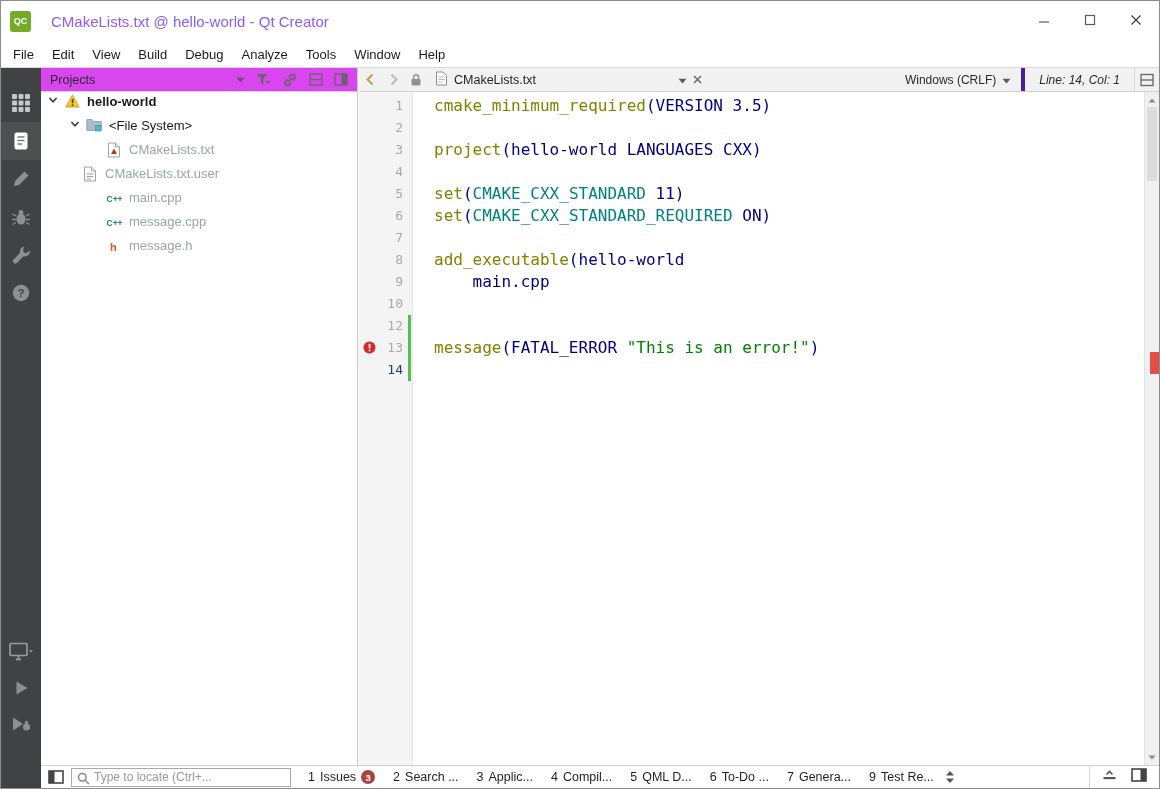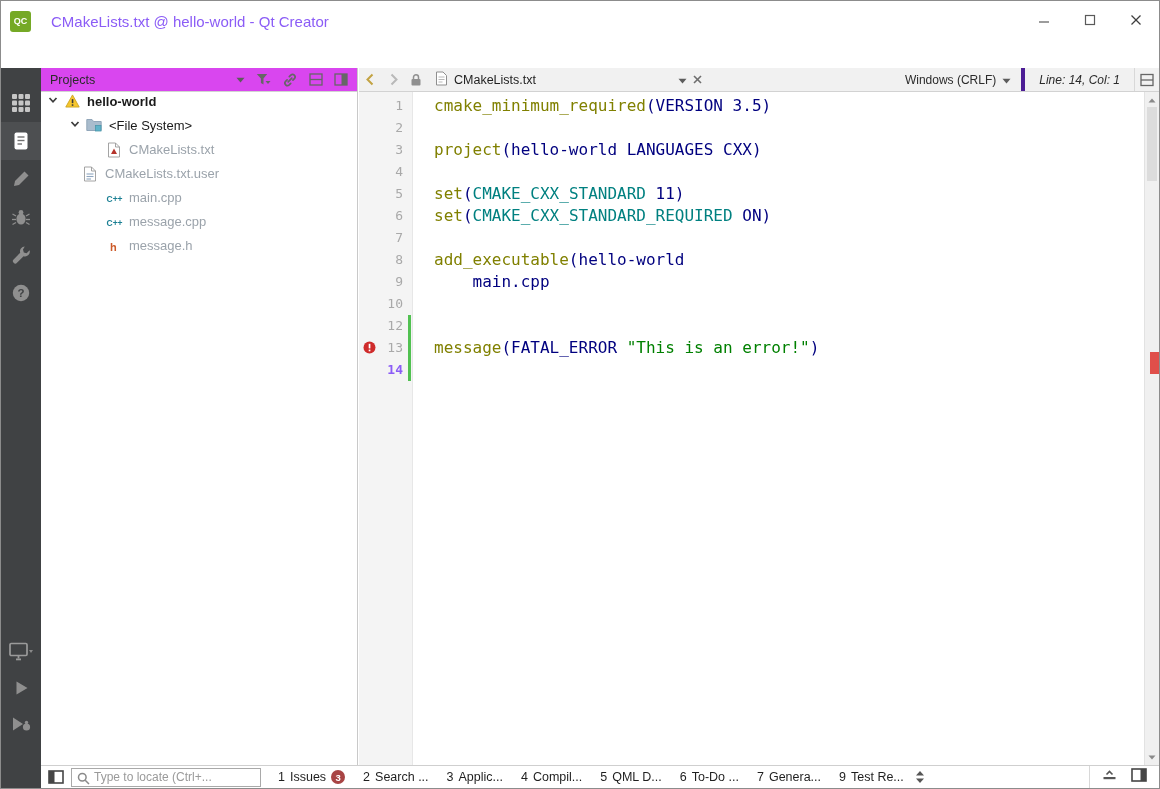--- a/index.html
+++ b/index.html
@@ -50,39 +50,39 @@
   .line-ending { display:flex; align-items:center; gap:6px; color:#2b2b2b; padding:0 10px; }
   .cursor-pos { border-left:4px solid #4c1d95; padding:0 14px; height:100%; display:flex; align-items:center;font-style:italic; }
   .split-ed { border-left:1px solid #d8d8d8; height:100%; display:flex; align-items:center; padding:0 5px; }
 
   .editor { position:absolute; top:24px; left:0; right:0; bottom:0; overflow:hidden; background:#fff; }
   .gutter-bg { position:absolute; left:0; top:0; bottom:0; width:54px; background:#f4f4f4; border-right:1px solid #e7e7e7; }
   .code-lines { position:absolute; left:0; top:0; right:15px; padding-top:3px; font-family:"DejaVu Sans Mono","Liberation Mono",monospace; font-size:16px; line-height:22px; }
   .code-row { display:flex; height:22px; }
   .gut { width:54px; flex:0 0 54px; position:relative; }
   .lnum { display:block; text-align:right; padding-right:10px; font-size:13px; line-height:22px; color:#a9a9a9; font-family:"DejaVu Sans Mono","Liberation Mono",monospace; }
-  .lnum.cur { color:#8b5cf6; font-weight:bold; }
+  .lnum.cur { color:#0c4a6e; font-weight:normal; }
   .err-mark { position:absolute; left:4px; top:4px; line-height:0; }
   .chg { position:absolute; right:2px; top:0; bottom:0; width:3px; background:#51c151; }
   .code { white-space:pre; padding-left:21px; }
   .tk-cmd { color:var(--c-cmd,#808000); }
   .tk-var { color:var(--c-var,#008080); }
   .tk-str { color:var(--c-str,#008000); }
   .tk-pl  { color:var(--c-plain,#00007f); }
 
   .scrollbar { position:absolute; right:0; top:0; bottom:0; width:15px; background:#f0f0f0; border-left:1px solid #e2e2e2; }
   .sb-arrow { position:absolute; left:0; right:0; height:14px; display:flex; align-items:center; justify-content:center; }
   .sb-up { top:1px; } .sb-down { bottom:1px; }
   .sb-thumb { position:absolute; left:2px; right:2px; top:15px; height:74px; background:#dcdcdc; }
   .err-annotation { position:absolute; right:0; width:9px; top:260px; height:22px; background:#e04f4a; }
 
   
   .status-bar { position:absolute; left:40px; right:0; bottom:0; height:23px; background:#fff; border-top:1px solid #cfcfcf; display:flex; align-items:center; }
   .sb-toggle { margin:0 7px; display:flex; align-items:center; }
-  .locator { position:relative; width:190px; height:19px; border:1px solid #a9a9a9; background:#fff; flex:0 0 auto; }
+  .locator { position:relative; width:220px; height:19px; border:1px solid #a9a9a9; background:#fff; flex:0 0 auto; }
   .locator input { position:absolute; inset:0; border:0; outline:none; padding-left:22px; font-size:12px; font-family:"Liberation Sans","DejaVu Sans",sans-serif; color:#333; background:transparent; }
   .locator input::placeholder { color:#9a9a9a; }
   .locator .mag { position:absolute; left:5px; top:3px; line-height:0; }
   .output-panes { display:flex; align-items:center; margin-left:8px; }
   .pane-btn { display:flex; align-items:center; padding:0 9px; font-size:12.5px; color:#1f1f1f; height:23px; white-space:nowrap; }
   .pane-key { margin-right:5px; }
   .pane-badge { margin-left:5px; background:#a84444; color:#fff; border-radius:8px; font-size:9.5px; min-width:14px; height:14px; display:flex; align-items:center; justify-content:center; font-weight:bold; padding:0 2px; }
   .pane-arrows { margin-left:2px; display:flex; align-items:center; }
   .status-right { margin-left:auto; display:flex; align-items:center; gap:14px; padding:0 12px; border-left:1px solid #d8d8d8; height:100%; }
 </style>
@@ -109,20 +109,31 @@
         <span><svg width="12" height="12">
               <g stroke="#3f3f3f" stroke-width="1.3">
                 <line x1="1.5" y1="1.5" x2="10.5" y2="10.5"></line>
                 <line x1="10.5" y1="1.5" x2="1.5" y2="10.5"></line>
               </g>
             </svg></span>
       </div>
     </div>
   </div>
 
+  <div class="menu-bar">
+      <div class="menu-item">File</div>
+      <div class="menu-item">Edit</div>
+      <div class="menu-item">View</div>
+      <div class="menu-item">Build</div>
+      <div class="menu-item">Debug</div>
+      <div class="menu-item">Analyze</div>
+      <div class="menu-item">Tools</div>
+      <div class="menu-item">Window</div>
+      <div class="menu-item">Help</div>
+    </div>
 
   <div class="mode-sidebar">
     <div class="mode-top">
         <div class="mode-btn">
           <span style="line-height: 0;"><svg width="20" height="20" viewBox="0 0 20 20">
               <g fill="#c6c6c6">
                 <rect x="1" y="1" width="5" height="5" rx="1"></rect>
                 <rect x="7.5" y="1" width="5" height="5" rx="1"></rect>
                 <rect x="14" y="1" width="5" height="5" rx="1"></rect>
                 <rect x="1" y="7.5" width="5" height="5" rx="1"></rect>

